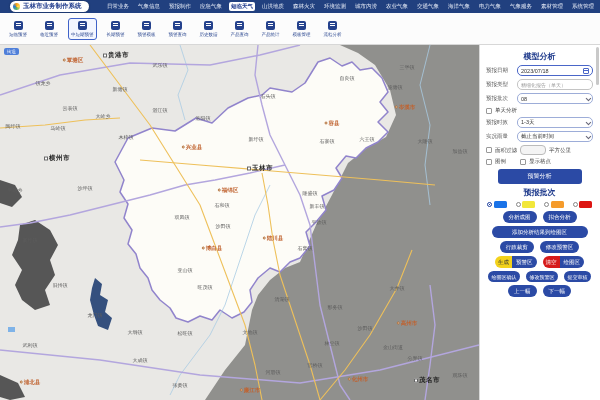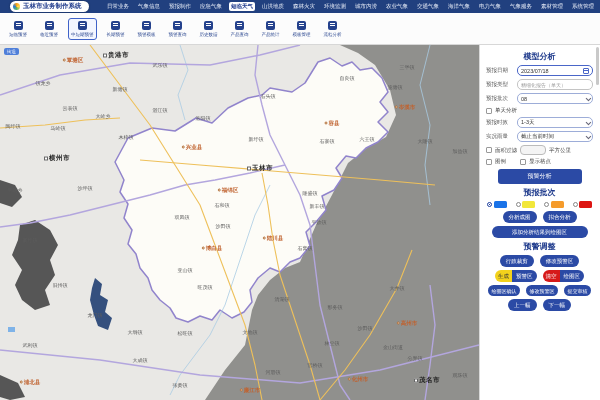--- a/index.html
+++ b/index.html
@@ -477,21 +477,20 @@
           <span class="rdo"></span>
           <span class="sw" style="background: rgb(221, 21, 18);"></span>
         </span>
       </div>
     <div class="btnrow">
       <button class="btn">分析成图</button>
       <button class="btn">拟合分析</button>
     </div>
     <button class="btn wide">添加分析结果到绘图区</button>
 
-    <div class="sec-title">预警调整</div>
     <div class="btnrow">
       <button class="btn">行政裁剪</button>
       <button class="btn">修改预警区</button>
     </div>
     <div class="btnrow">
       <span class="two-tone">
         <span class="lt" id="ttc1" style="background: rgb(243, 210, 28);">生成</span>
         <span class="rt">预警区</span>
       </span>
       <span class="two-tone">

